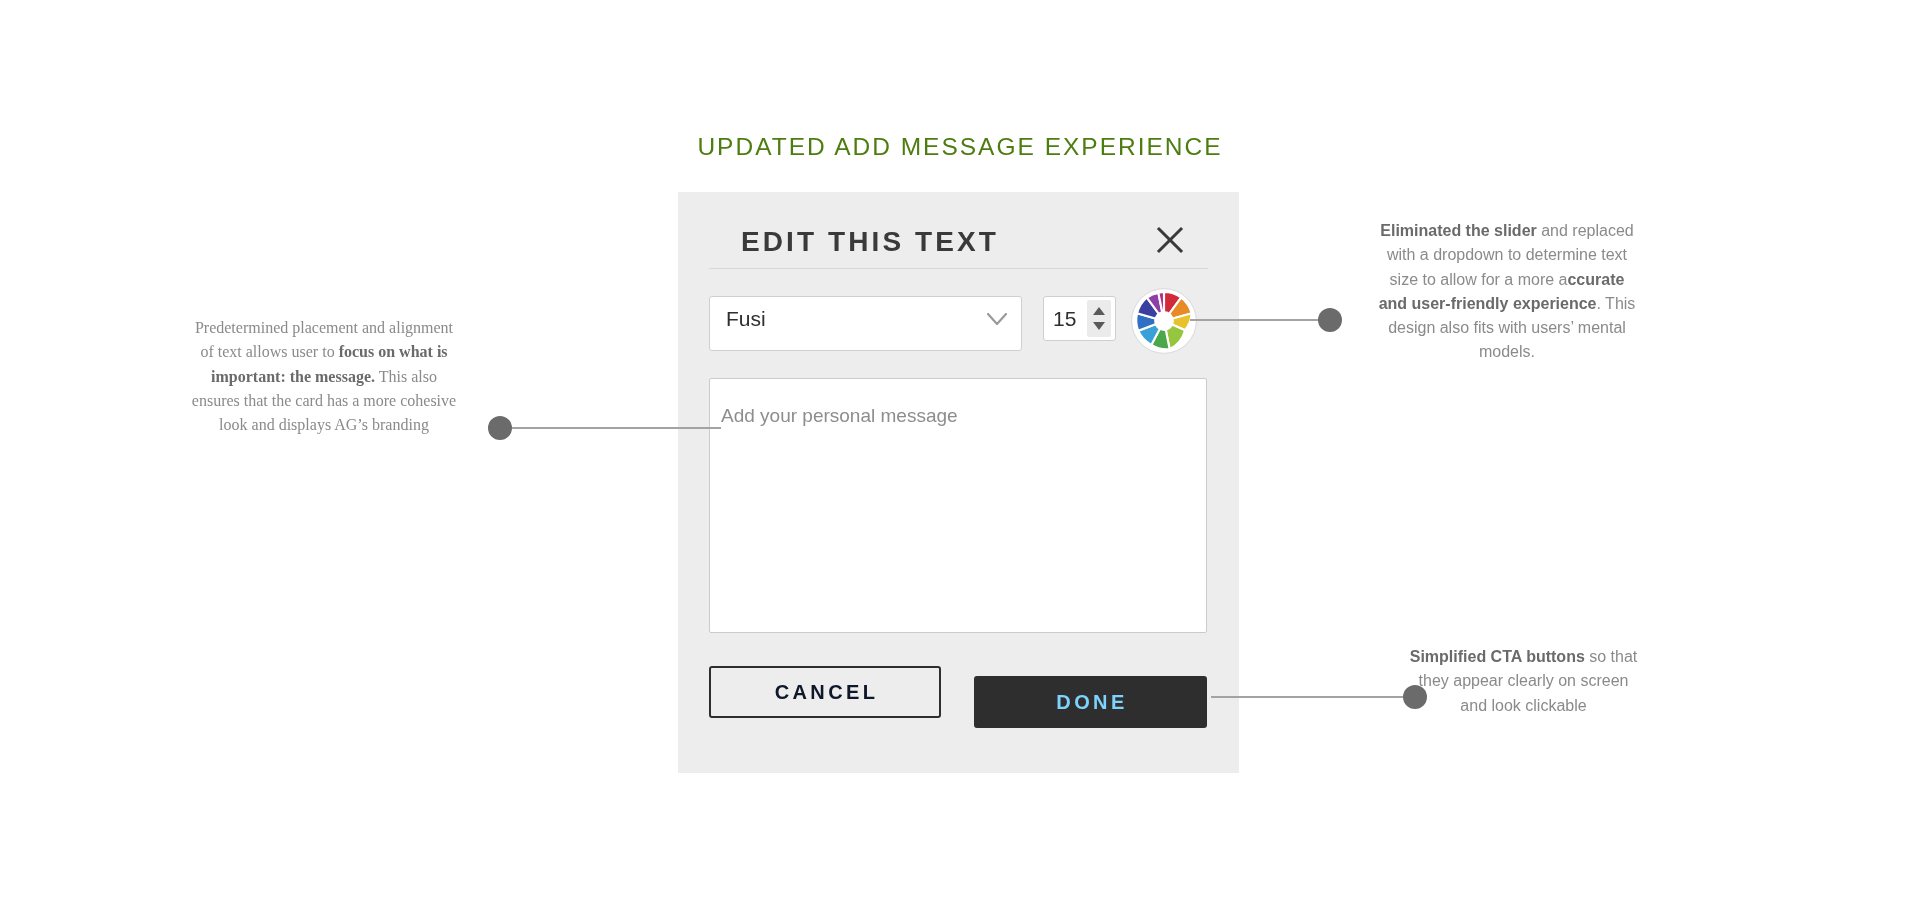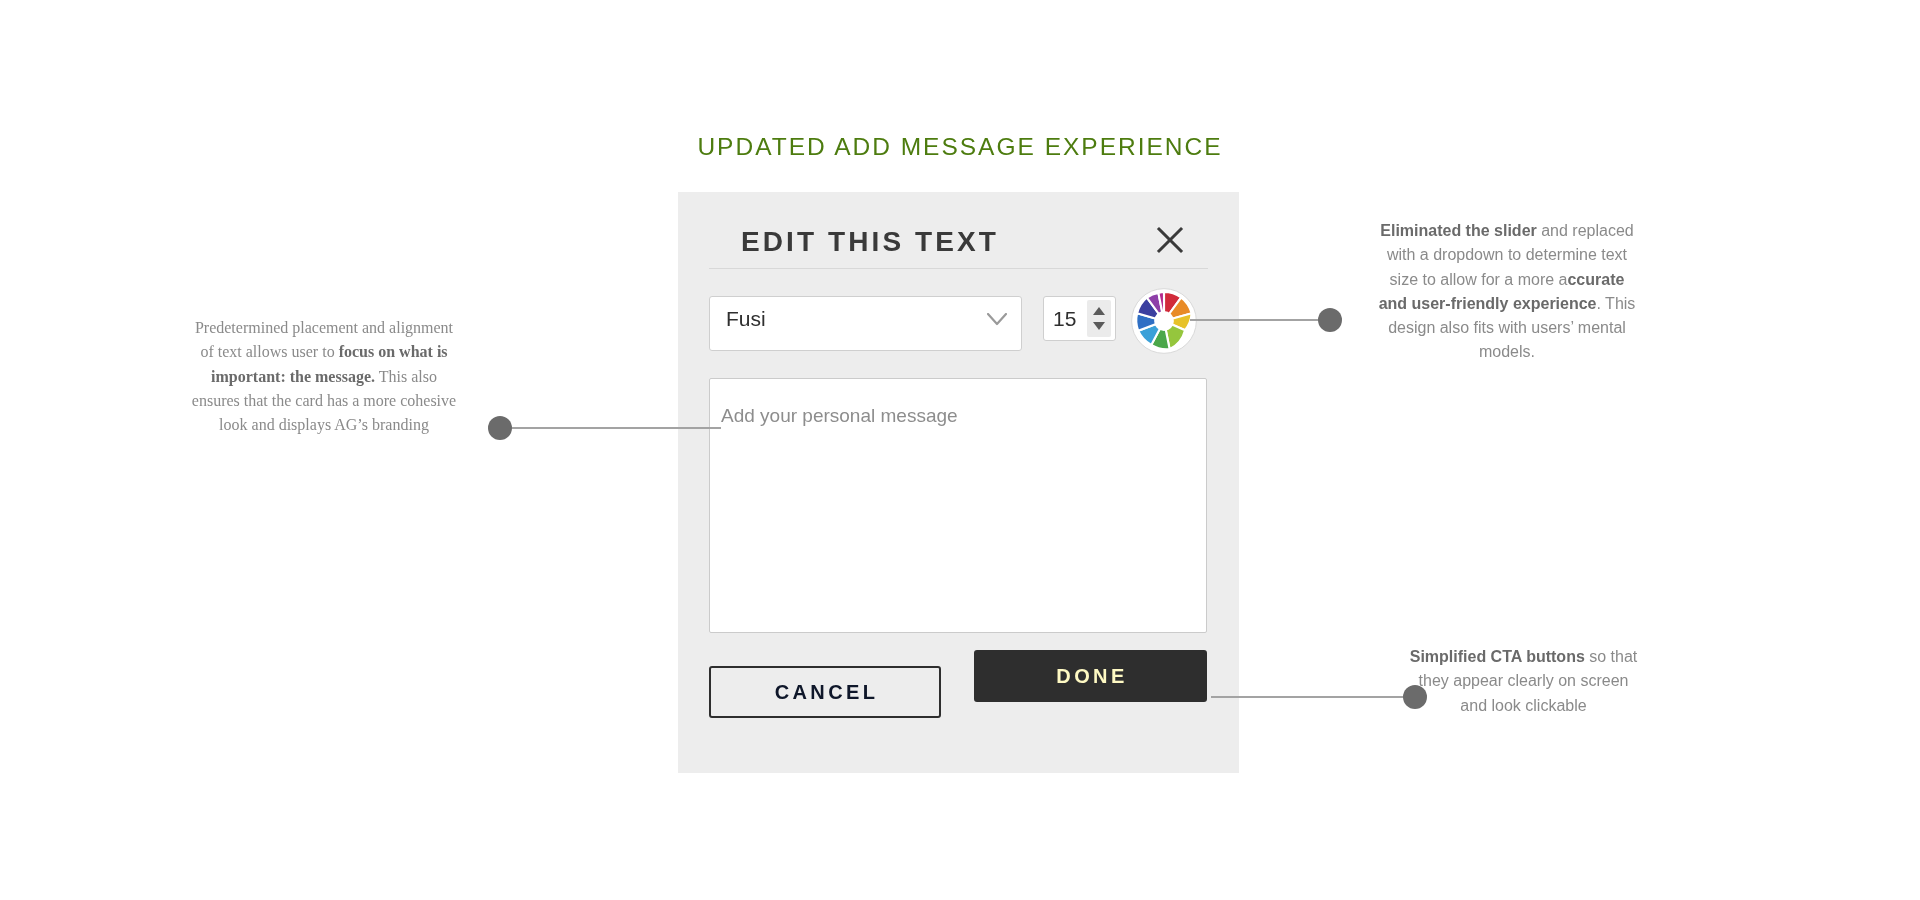--- a/index.html
+++ b/index.html
@@ -197,26 +197,26 @@
     top: 666px;
     width: 232px;
     height: 52px;
     background: #ededed;
     border: 2px solid #2e2e2e;
     color: #0f172a;
   }
   .btn-cancel span { padding-left: 3px; }
   .btn-done {
     left: 974px;
-    top: 650px;
+    top: 676px;
     width: 233px;
     height: 52px;
     background: #2e2e2e;
     border: 2px solid #2e2e2e;
-    color: #fef9c3;
+    color: #7dd3fc;
   }
   .btn-done span { padding-left: 3px; }
 
   
   .anno {
     position: absolute;
     font-size: 16px;
     line-height: 24.3px;
     color: #8a8a8a;
     text-align: center;

